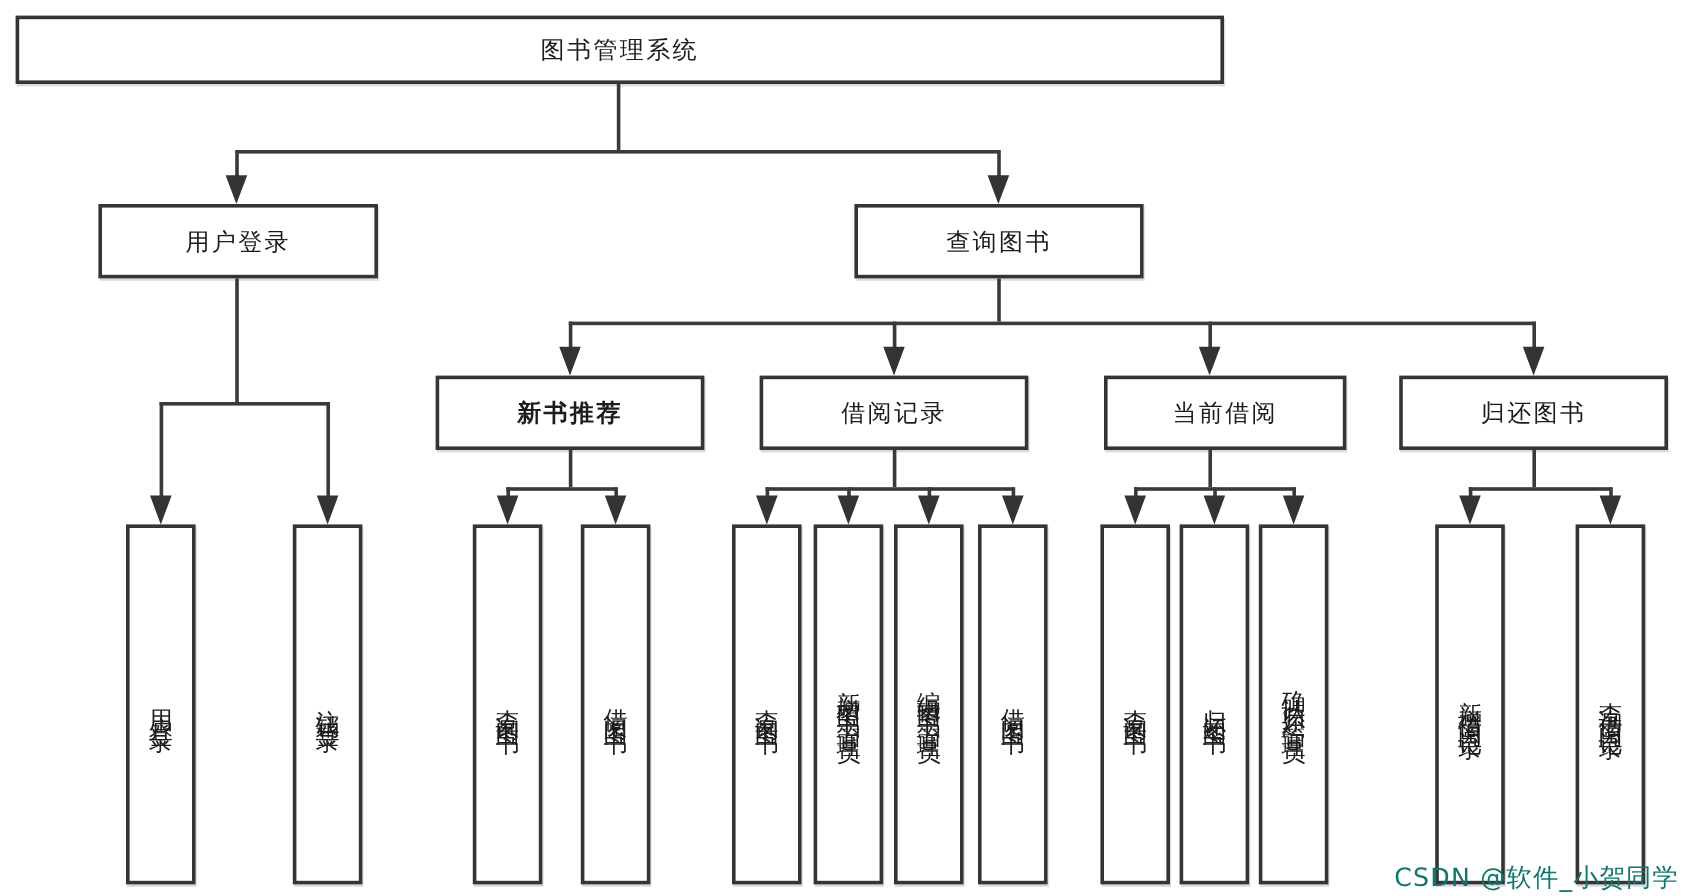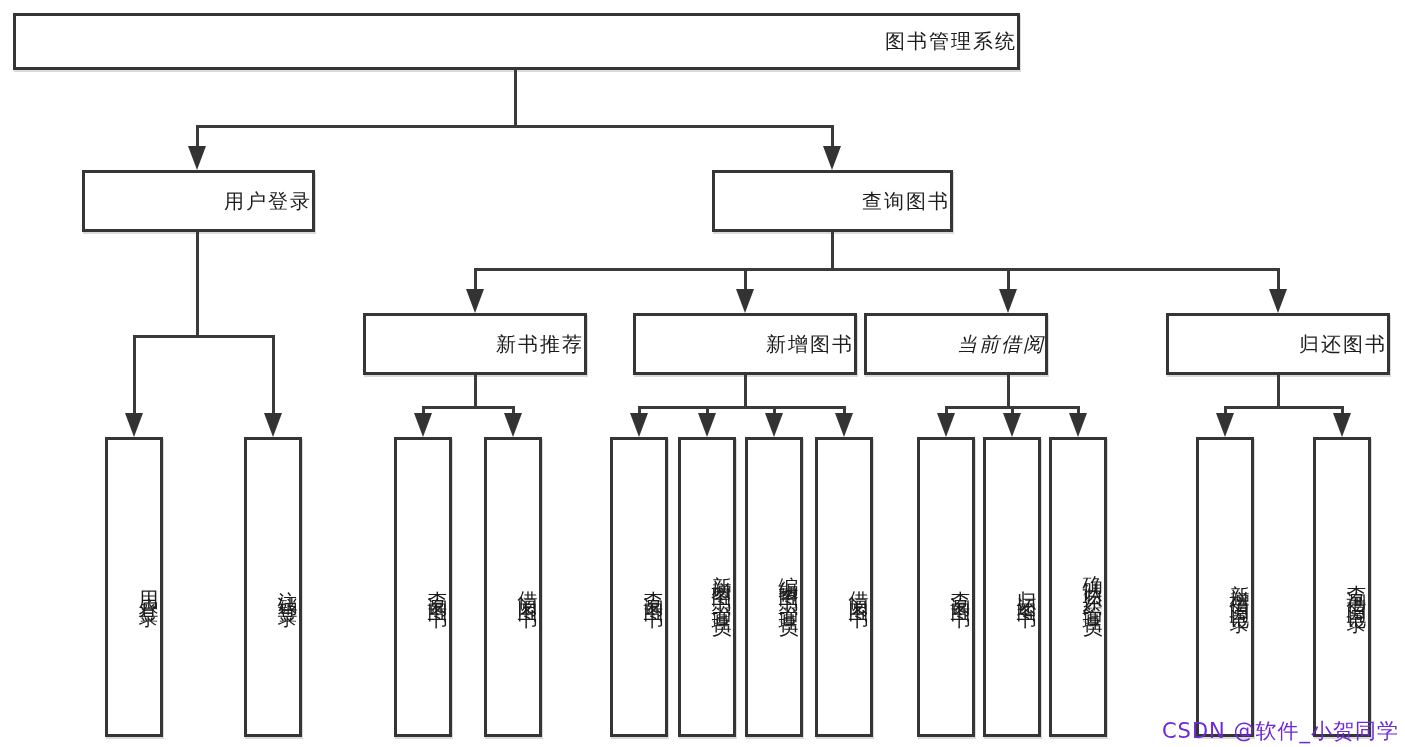--- a/index.html
+++ b/index.html
@@ -4,64 +4,64 @@
 <style>
   html,body{margin:0;padding:0;background:#ffffff;}
   body{font-family:"DejaVu Sans","Liberation Sans",sans-serif;}
   #stage{
     position:relative;width:1405px;height:747px;background:#ffffff;
     overflow:hidden;color:#1c1c1c;
   }
   .box{
     position:absolute;box-sizing:border-box;background:#ffffff;
     border:3px solid #353535;
-    display:flex;align-items:center;justify-content:flex-end;
+    display:flex;align-items:center;justify-content:center;
     font-size:20px;color:#1c1c1c;letter-spacing:2px;
     box-shadow:1px 2px 0 rgba(0,0,0,0.14);
   }
   .leaf{letter-spacing:0;}
   .leaf .vtext{
     writing-mode:vertical-rl;text-orientation:mixed;
     letter-spacing:6px;line-height:1.15;font-size:20px;
   }
   .vline{position:absolute;width:3px;background:#3a3a3a;}
   .hline{position:absolute;height:3px;background:#3a3a3a;}
   .arrow{
     position:absolute;width:0;height:0;
     border-left:9px solid transparent;border-right:9px solid transparent;
     border-top:24px solid #333333;
   }
   .watermark{
     position:absolute;right:6px;bottom:2px;
-    font-size:21px;color:#6d28d9;letter-spacing:1px;white-space:nowrap;
+    font-size:21px;color:#0f766e;letter-spacing:1px;white-space:nowrap;
   }
 </style>
 </head>
 <body>
 
 <div id="stage">
 
   <div class="box" style="left:13px;top:13px;width:1007px;height:57px;">
     <span>图书管理系统</span>
   </div>
 
   <div class="box" style="left:82px;top:170px;width:233px;height:62px;">
     <span>用户登录</span>
   </div>
   <div class="box" style="left:712px;top:170px;width:241px;height:62px;">
     <span>查询图书</span>
   </div>
 
-  <div class="box" style="left:363px;top:313px;width:224px;height:62px;">
+  <div class="box" style="left:363px;top:313px;width:224px;height:62px;font-weight:bold;">
     <span>新书推荐</span>
   </div>
   <div class="box" style="left:633px;top:313px;width:224px;height:62px;">
-    <span>新增图书</span>
+    <span>借阅记录</span>
   </div>
-  <div class="box" style="left:864px;top:313px;width:184px;height:62px;font-style:italic;">
+  <div class="box" style="left:920px;top:313px;width:202px;height:62px;">
     <span>当前借阅</span>
   </div>
   <div class="box" style="left:1166px;top:313px;width:224px;height:62px;">
     <span>归还图书</span>
   </div>
 
   <div class="box leaf" style="left:105px;top:437px;width:58px;height:300px;">
     <span class="vtext">用户登录</span>
   </div>
   <div class="box leaf" style="left:244px;top:437px;width:58px;height:300px;">

